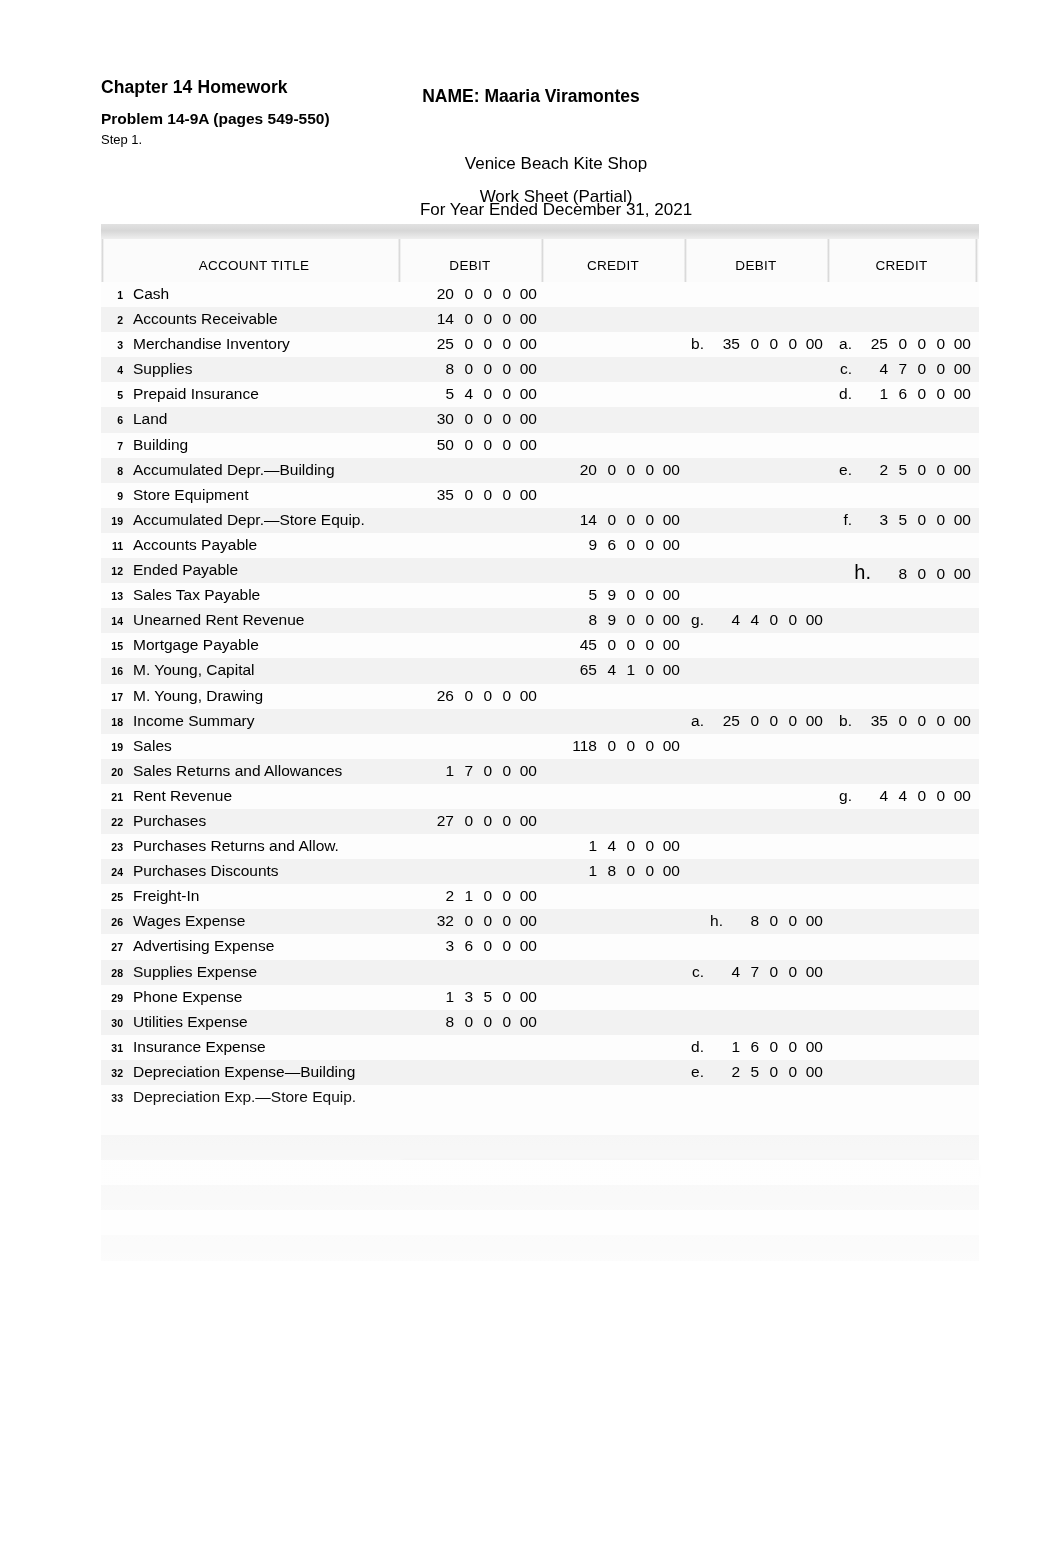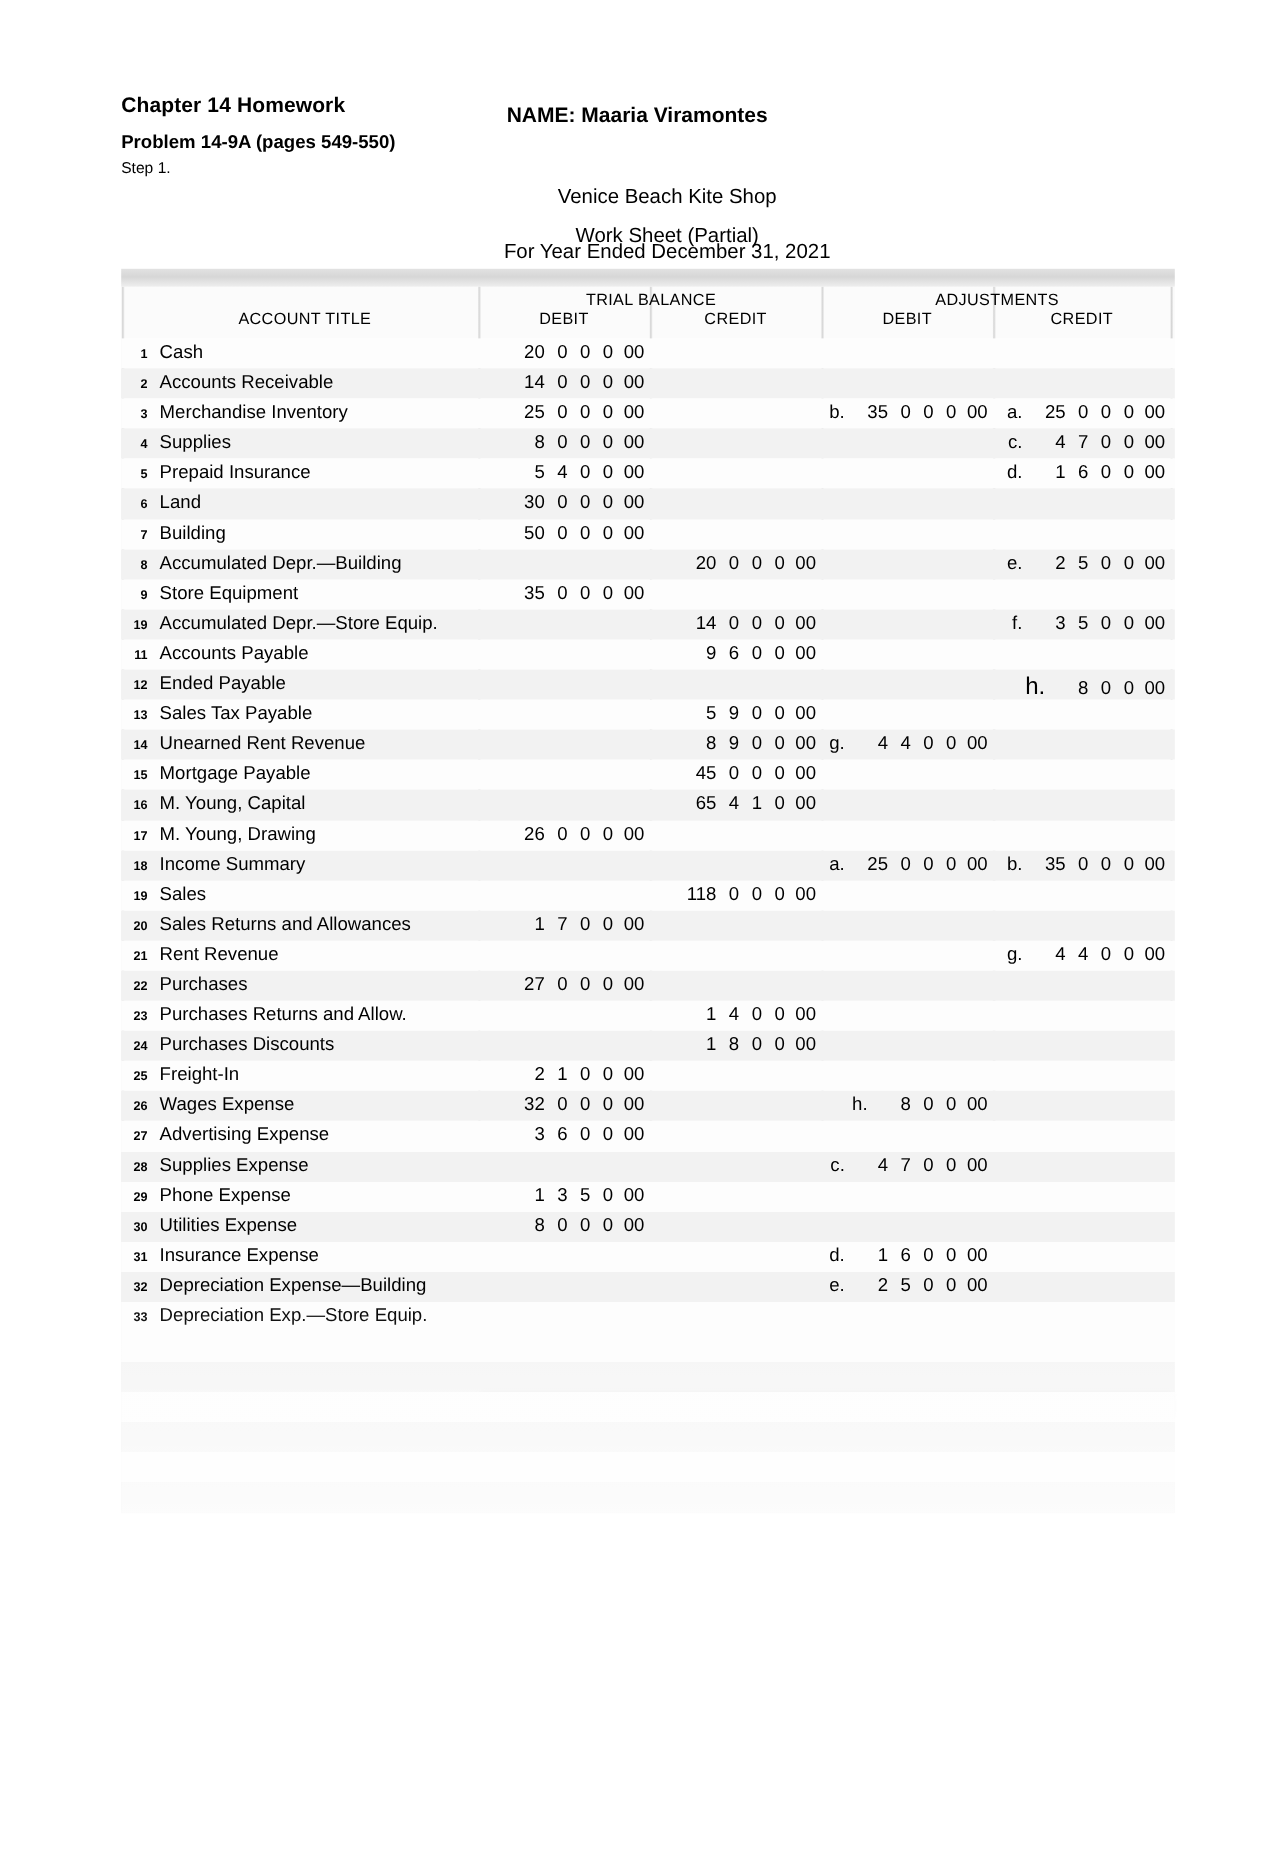--- a/index.html
+++ b/index.html
@@ -307,24 +307,20 @@
 
   <div class="grid">
     <div class="vsep edge-l"></div>
     <div class="vsep s1"></div>
     <div class="vsep s2"></div>
     <div class="vsep s3"></div>
     <div class="vsep s4"></div>
     <div class="vsep edge-r"></div>
   </div>
 
-  <div class="col-groups">
-    <div class="grp tb">TRIAL BALANCE</div>
-    <div class="grp adj">ADJUSTMENTS</div>
-  </div>
 
   <div class="col-subs">
     <div class="sub c0">ACCOUNT TITLE</div>
     <div class="sub c1">DEBIT</div>
     <div class="sub c2">CREDIT</div>
     <div class="sub c3">DEBIT</div>
     <div class="sub c4">CREDIT</div>
   </div>
 
   <div id="rows">

